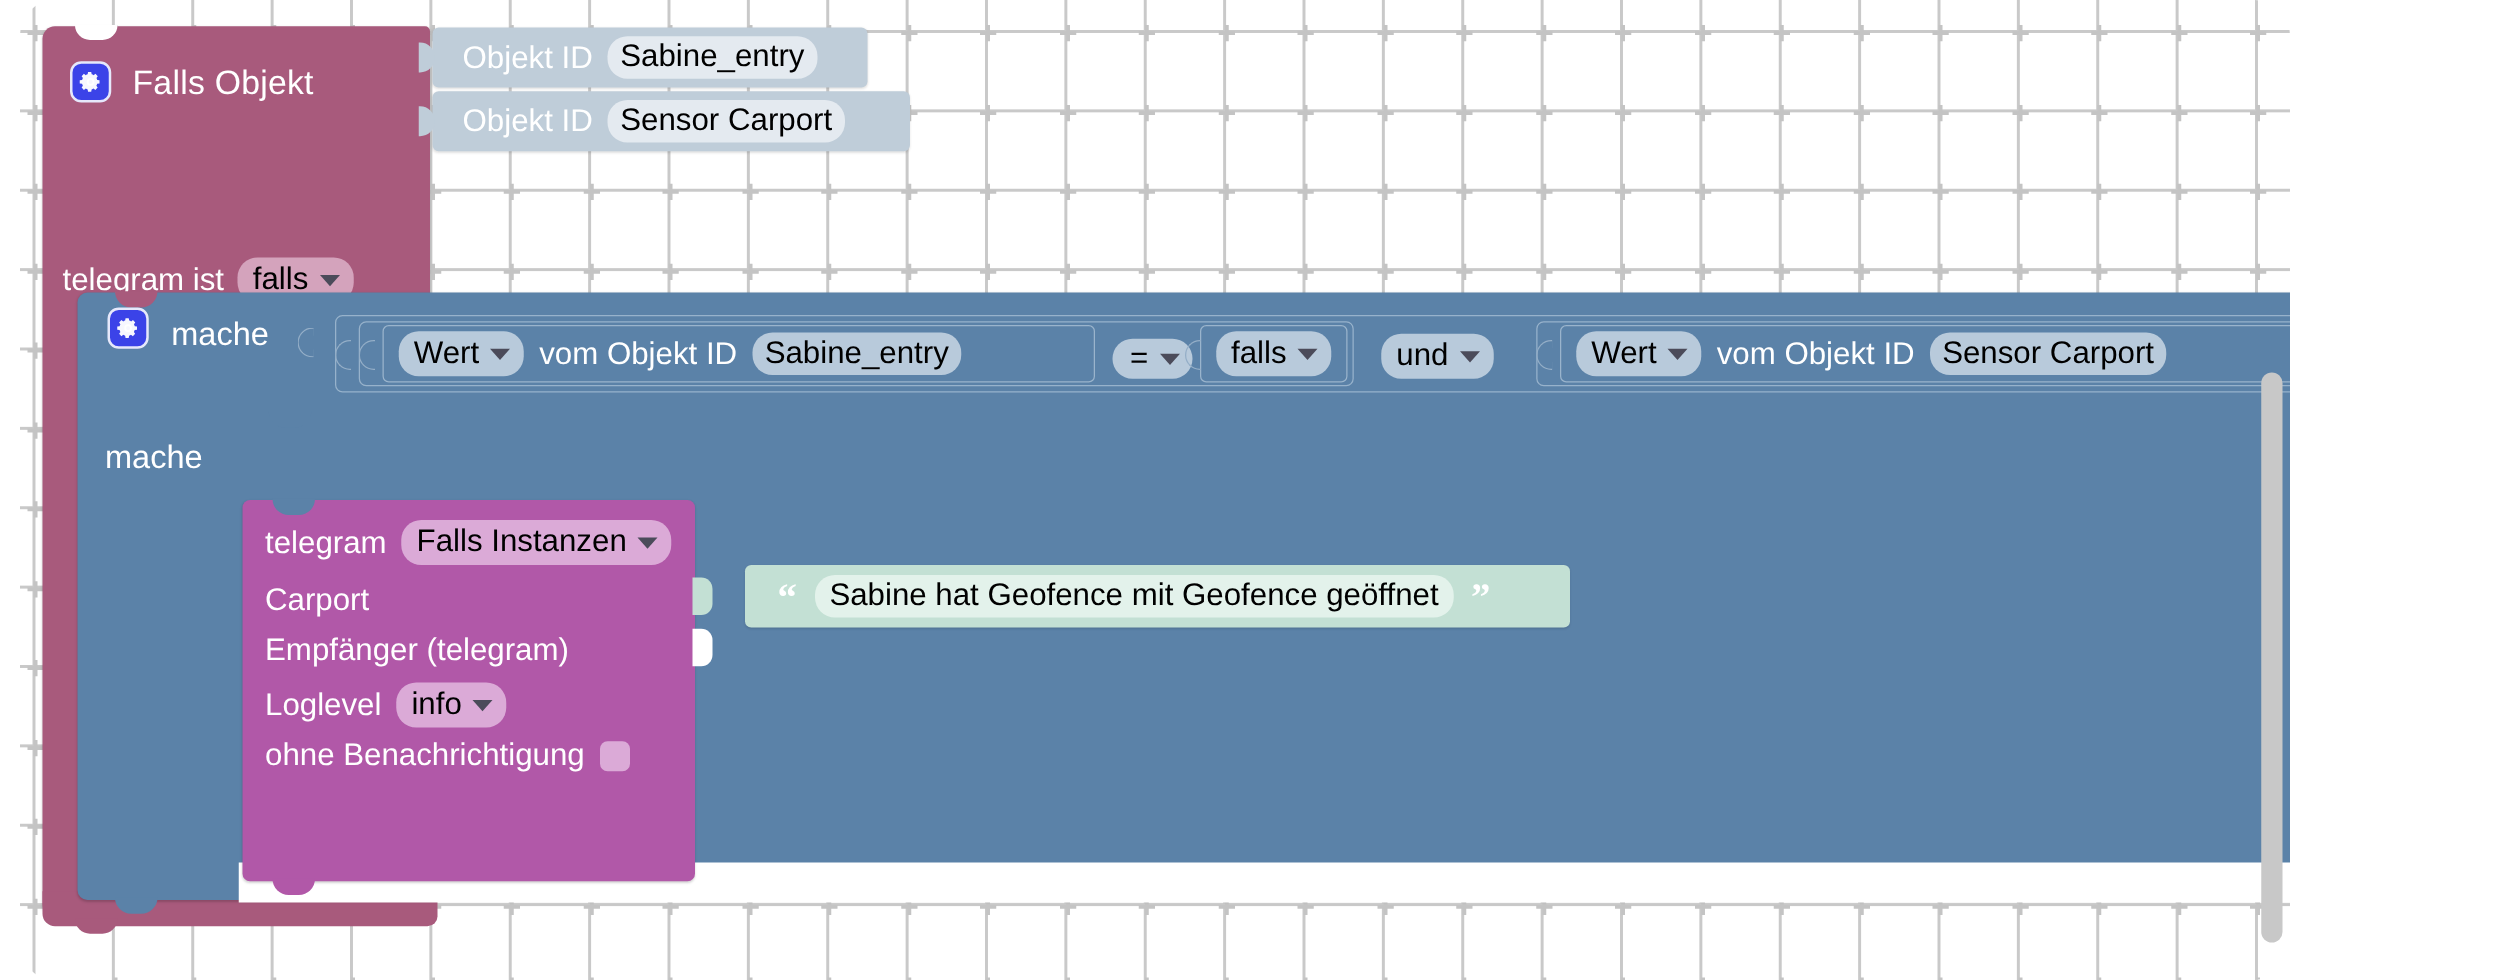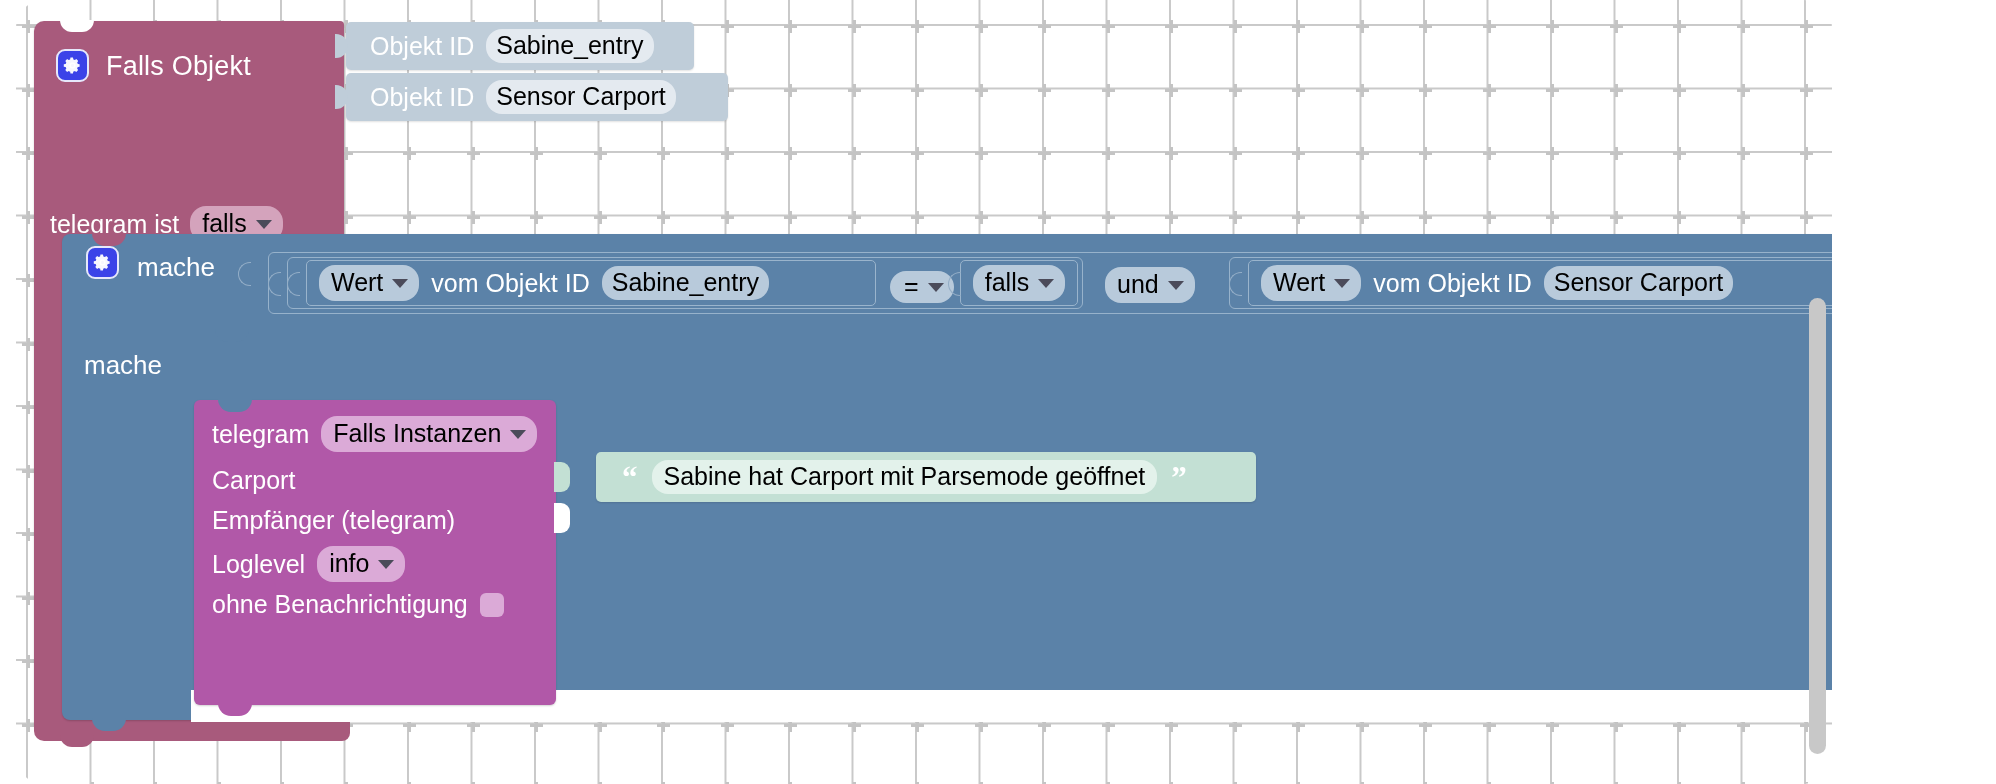--- a/index.html
+++ b/index.html
@@ -824,19 +824,19 @@
       <span class="wlabel">ohne Benachrichtigung</span>
       <span class="checkbox purple"></span>
     </div>
 
   </div>
   <div id="telegram-bottom-notch"></div>
 
   <div id="text-block">
     <span class="quote">“</span>
     <span class="pill green" style="padding:2px 12px 3px 12px;">
-      <span>Sabine hat Carport mit Parsemode geöffnet</span>
+      <span>Sabine hat Geofence mit Geofence geöffnet</span>
     </span>
     <span class="quote">”</span>
   </div>
 
   <div id="vscroll"></div>
 </div>
 
 </body></html>

